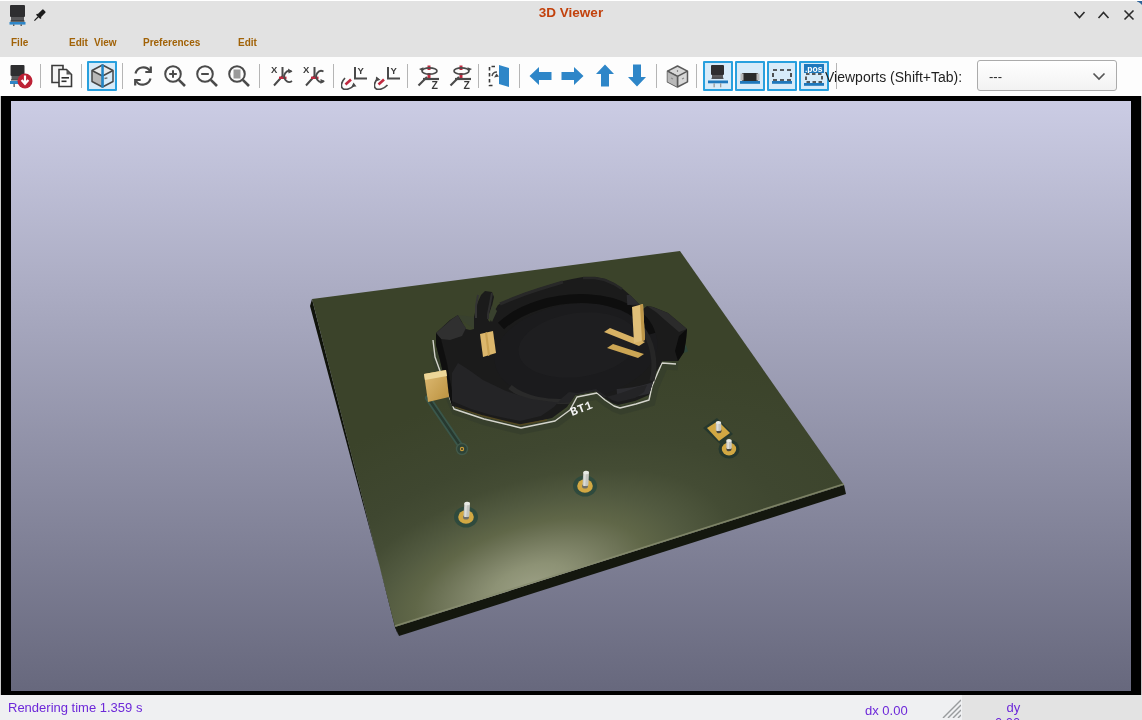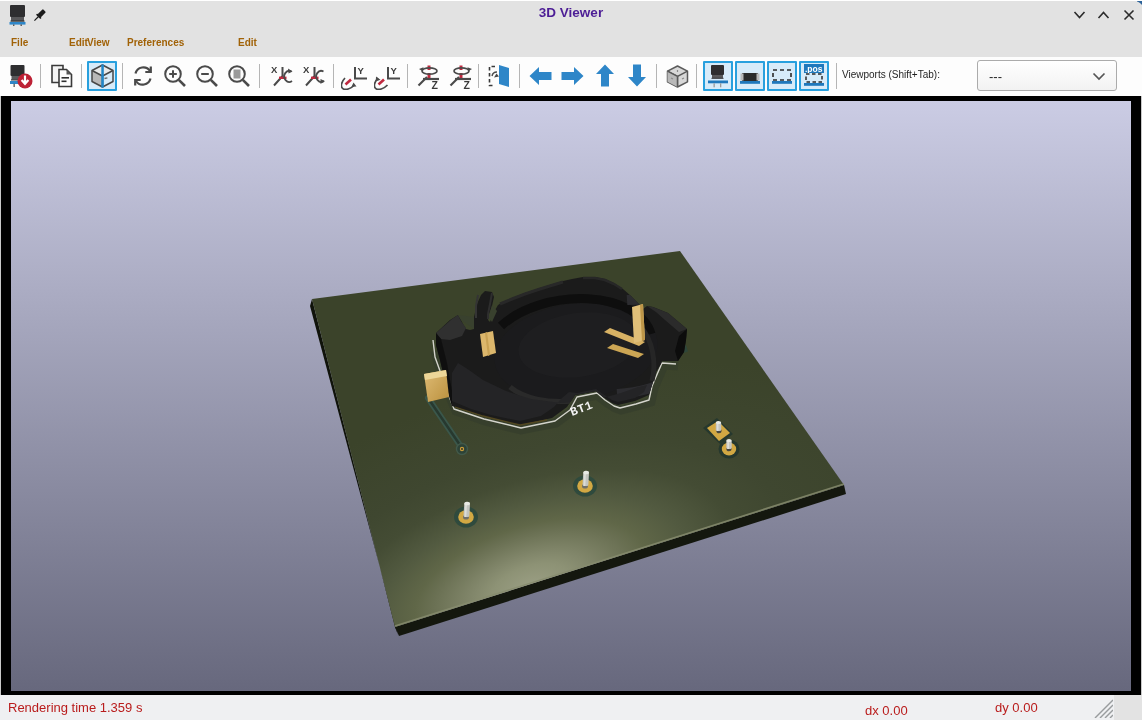--- a/index.html
+++ b/index.html
@@ -1,39 +1,39 @@
 <!DOCTYPE html>
 <html><head>
 <meta charset="utf-8">
 <style>
 * { margin:0; padding:0; box-sizing:border-box; }
 html,body { width:1142px; height:720px; overflow:hidden; font-family:"Liberation Sans", sans-serif; }
 .win { position:relative; width:1142px; height:720px; background:#e3e3e3; }
 
 .titlebar { position:absolute; left:0; top:0; width:1142px; height:28px; background:#e2e2e2; border-top:1px solid #ffffff; }
-.title { position:absolute; left:0; right:0; top:4px; text-align:center; font-size:13.5px; font-weight:bold; color:#4c1d95; }
+.title { position:absolute; left:0; right:0; top:4px; text-align:center; font-size:13.5px; font-weight:bold; color:#c2410c; }
 .wbtn { position:absolute; }
 
 .menubar { position:absolute; left:0; top:28px; width:1142px; height:29px; background:#e2e2e2; }
 .menubar span { position:absolute; top:9px; font-size:10px; color:#a16207;font-weight:bold; }
 
 .toolbar { position:absolute; left:0; top:57px; width:1142px; height:39px; background:#fdfdfd; }
 .ti { position:absolute; top:7px; }
 .sep { position:absolute; top:7px; width:1px; height:24px; background:#b5b5b5; }
 .tsep { top:6px; height:26px; }
 .tglbtn { position:absolute; top:4px; width:30px; height:30px; background:#d7ebf9; border:2px solid #28a0de; border-radius:1px; }
-.vplabel { position:absolute; left:842px; top:12px; font-size:10px; color:#1f1f1f;text-align:right; }
+.vplabel { position:absolute; left:825px; top:12px; font-size:14px; color:#1f1f1f;text-align:right; }
 .dropdown { position:absolute; left:977px; top:3px; width:140px; height:31px; background:linear-gradient(#ffffff,#f2f2f2); border:1px solid #ababab; border-radius:3px; }
 .dropdown .val { position:absolute; left:11px; top:8px; font-size:13px; color:#1f1f1f; }
 
 .vp { position:absolute; left:0; top:96px; width:1142px; height:599px; background:#000000; border-left:1.5px solid #c9c9c9; border-right:1.5px solid #c9c9c9; }
 .canvas { position:absolute; left:9.5px; top:5px; width:1120px; height:590px; background:linear-gradient(#cbccE4,#67687d); }
 .canvas svg { position:absolute; left:0; top:0; }
 
-.statusbar { position:absolute; left:0; top:695px; width:1114px; height:25px; background:#eff0f2; font-size:13px; color:#b91c1c; }
+.statusbar { position:absolute; left:0; top:695px; width:962px; height:25px; background:#eff0f2; font-size:13px; color:#6d28d9; }
 .statusbar .rt { position:absolute; left:8px; top:5px; }
 .statusbar .dx { position:absolute; left:865px; top:8px; }
 .statusbar .dy { position:absolute; left:995px; top:5px;text-align:right; }
 </style>
 </head>
 <body>
 <div class="win">
 
   <div class="titlebar">
     <svg class="wbtn" style="left:7px;top:3px" width="22" height="22" viewBox="0 0 22 22">
@@ -62,22 +62,22 @@
         <path d="M1.5 1.5 L10.5 10.5 M10.5 1.5 L1.5 10.5" fill="none" stroke="#2b2b2b" stroke-width="1.6"></path>
       </svg>
     <svg class="wbtn" style="left:1137px;top:0" width="5" height="4" viewBox="0 0 5 4">
         <path d="M5 0 L5 4 C3.5 2.2 1.8 0.9 0 0.4 L0 0 Z" fill="#2c6399"></path>
       </svg>
   </div>
 
   <div class="menubar">
     <span style="left:11px">File</span>
     <span style="left:69px">Edit</span>
-    <span style="left:87px">View</span>
-    <span style="left:127px">Preferences</span>
+    <span style="left:94px">View</span>
+    <span style="left:143px">Preferences</span>
     <span style="left:238px">Edit</span>
   </div>
 
   <div class="toolbar">
 
     <svg class="ti" style="left:8px" width="25" height="25" viewBox="0 0 25 25">
       <rect x="2.5" y="1" width="14" height="11" rx="1" fill="#2e2e30"></rect>
       <rect x="3.5" y="12" width="12" height="3.6" fill="#58585a"></rect>
       <rect x="3" y="15.3" width="13" height="1.2" fill="#2e2e30"></rect>
       <rect x="2" y="17" width="15" height="3" fill="#2e86c8"></rect>

